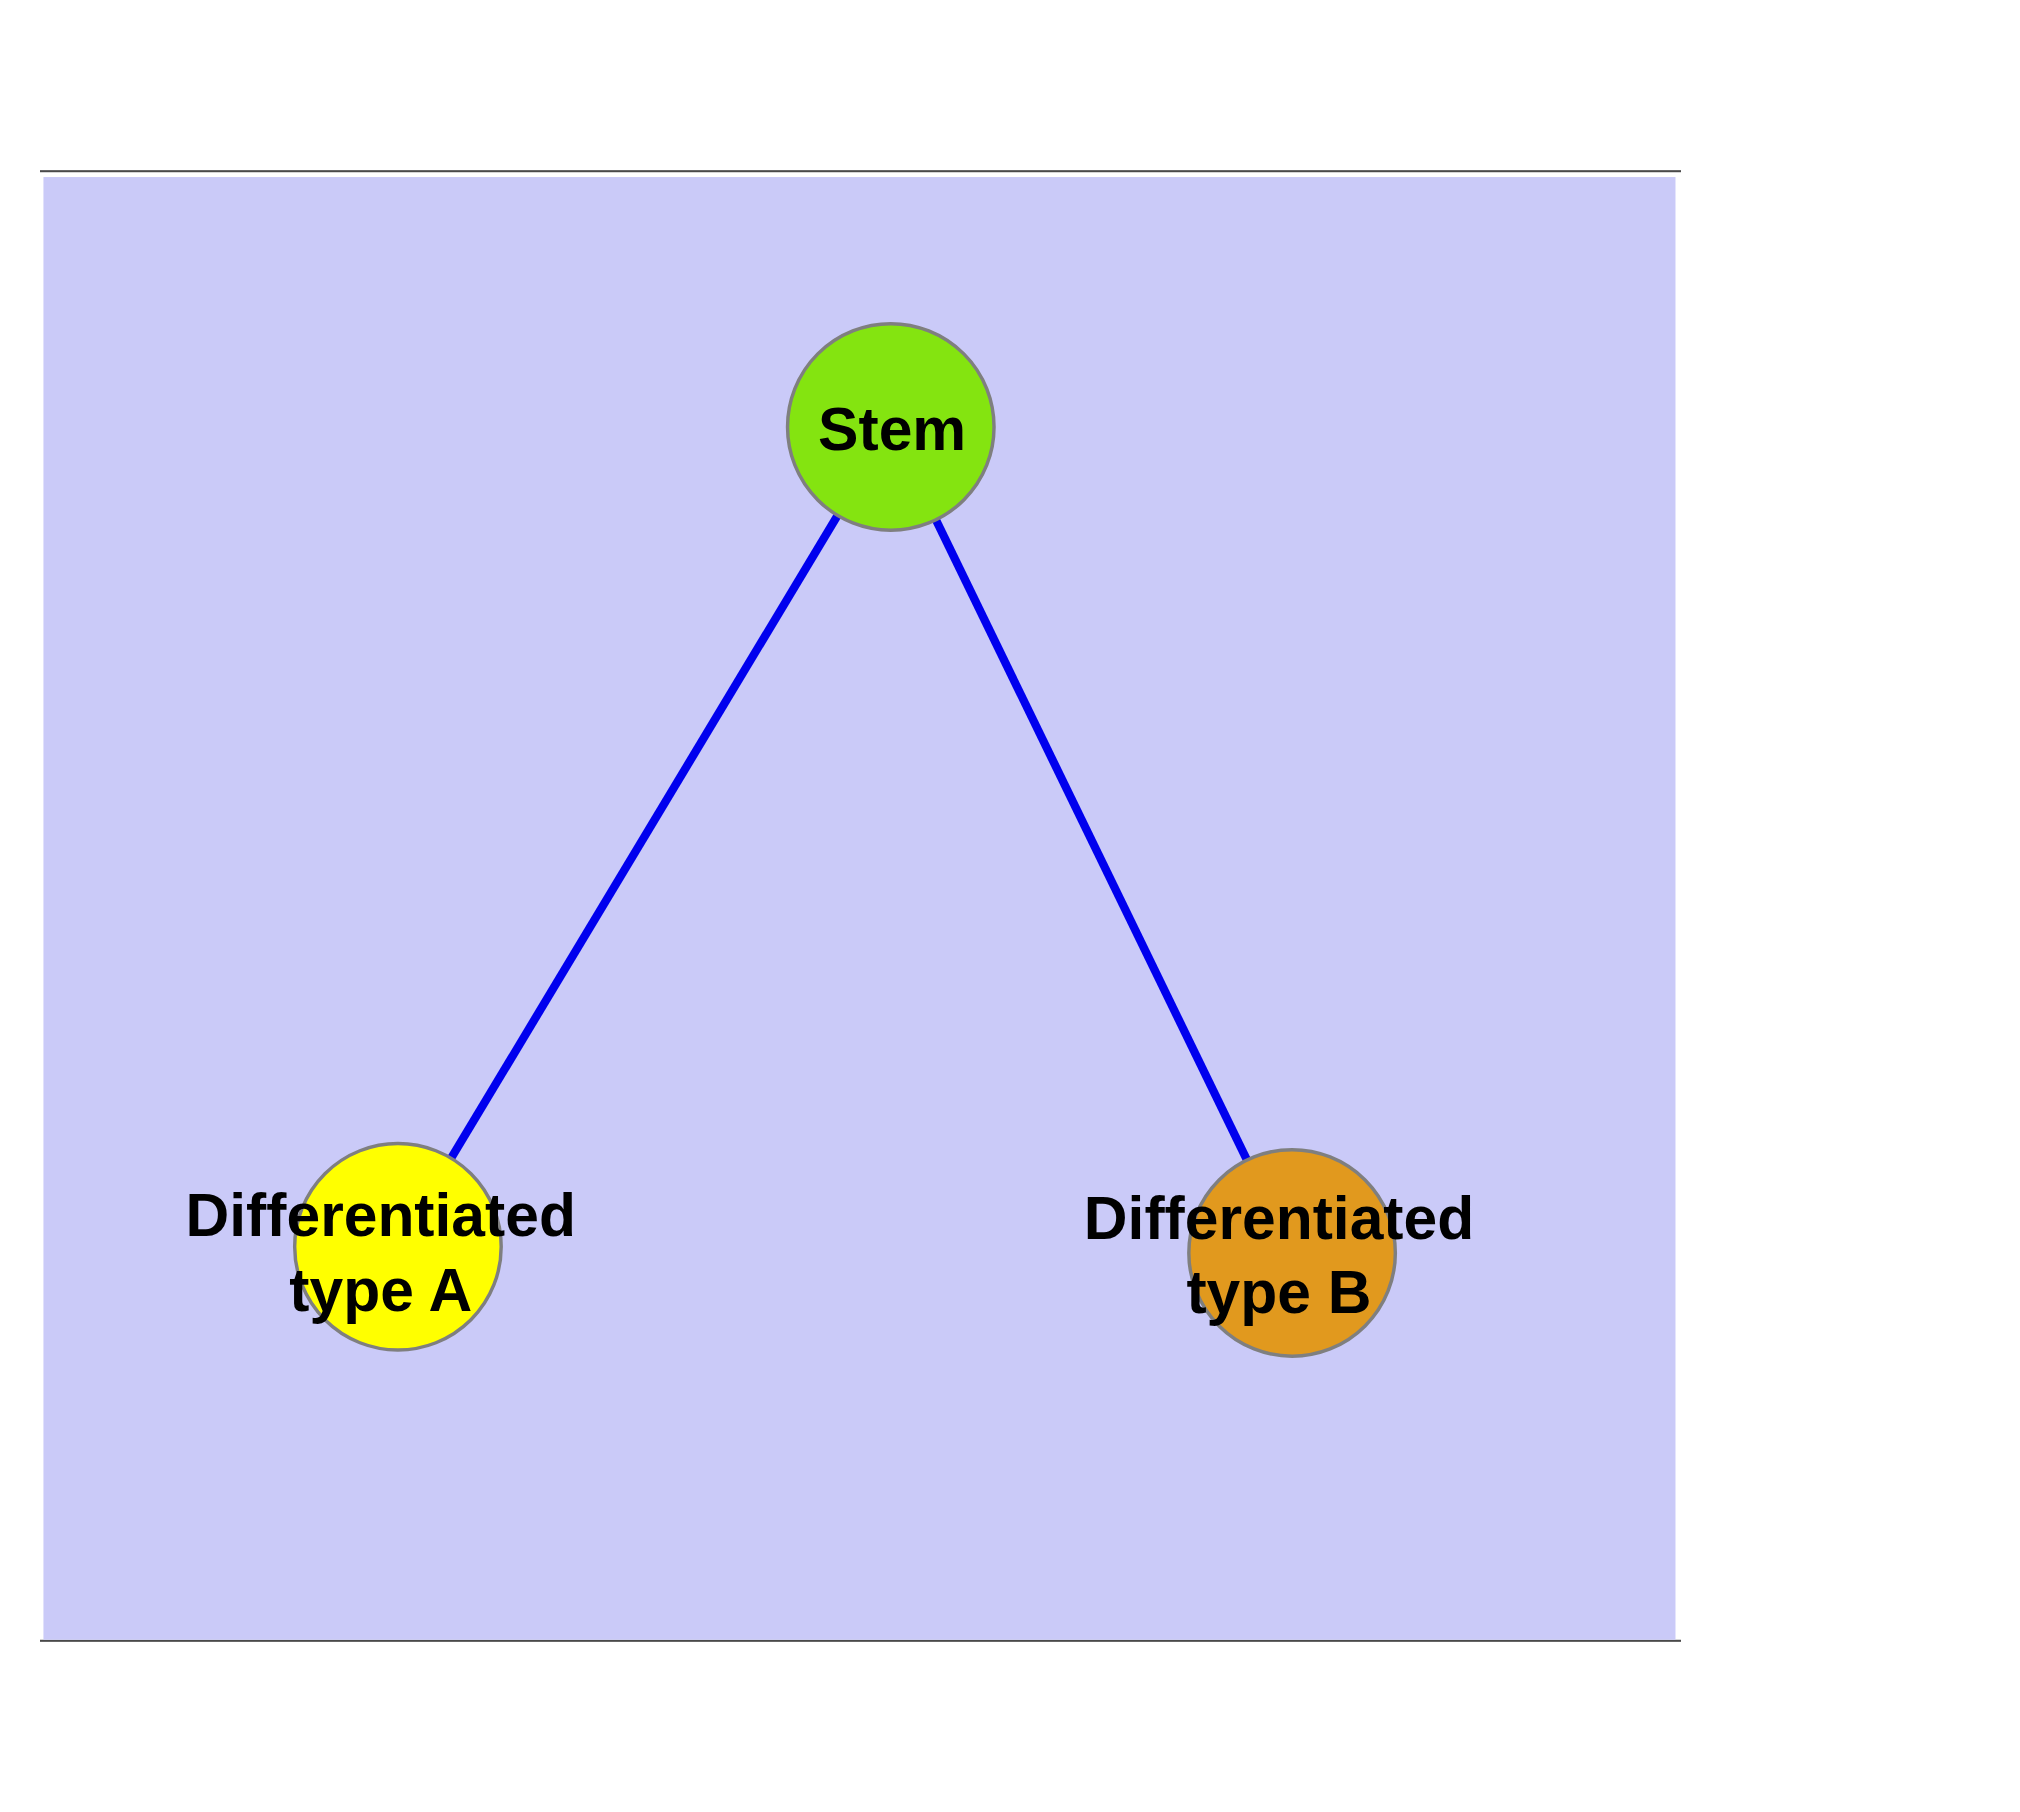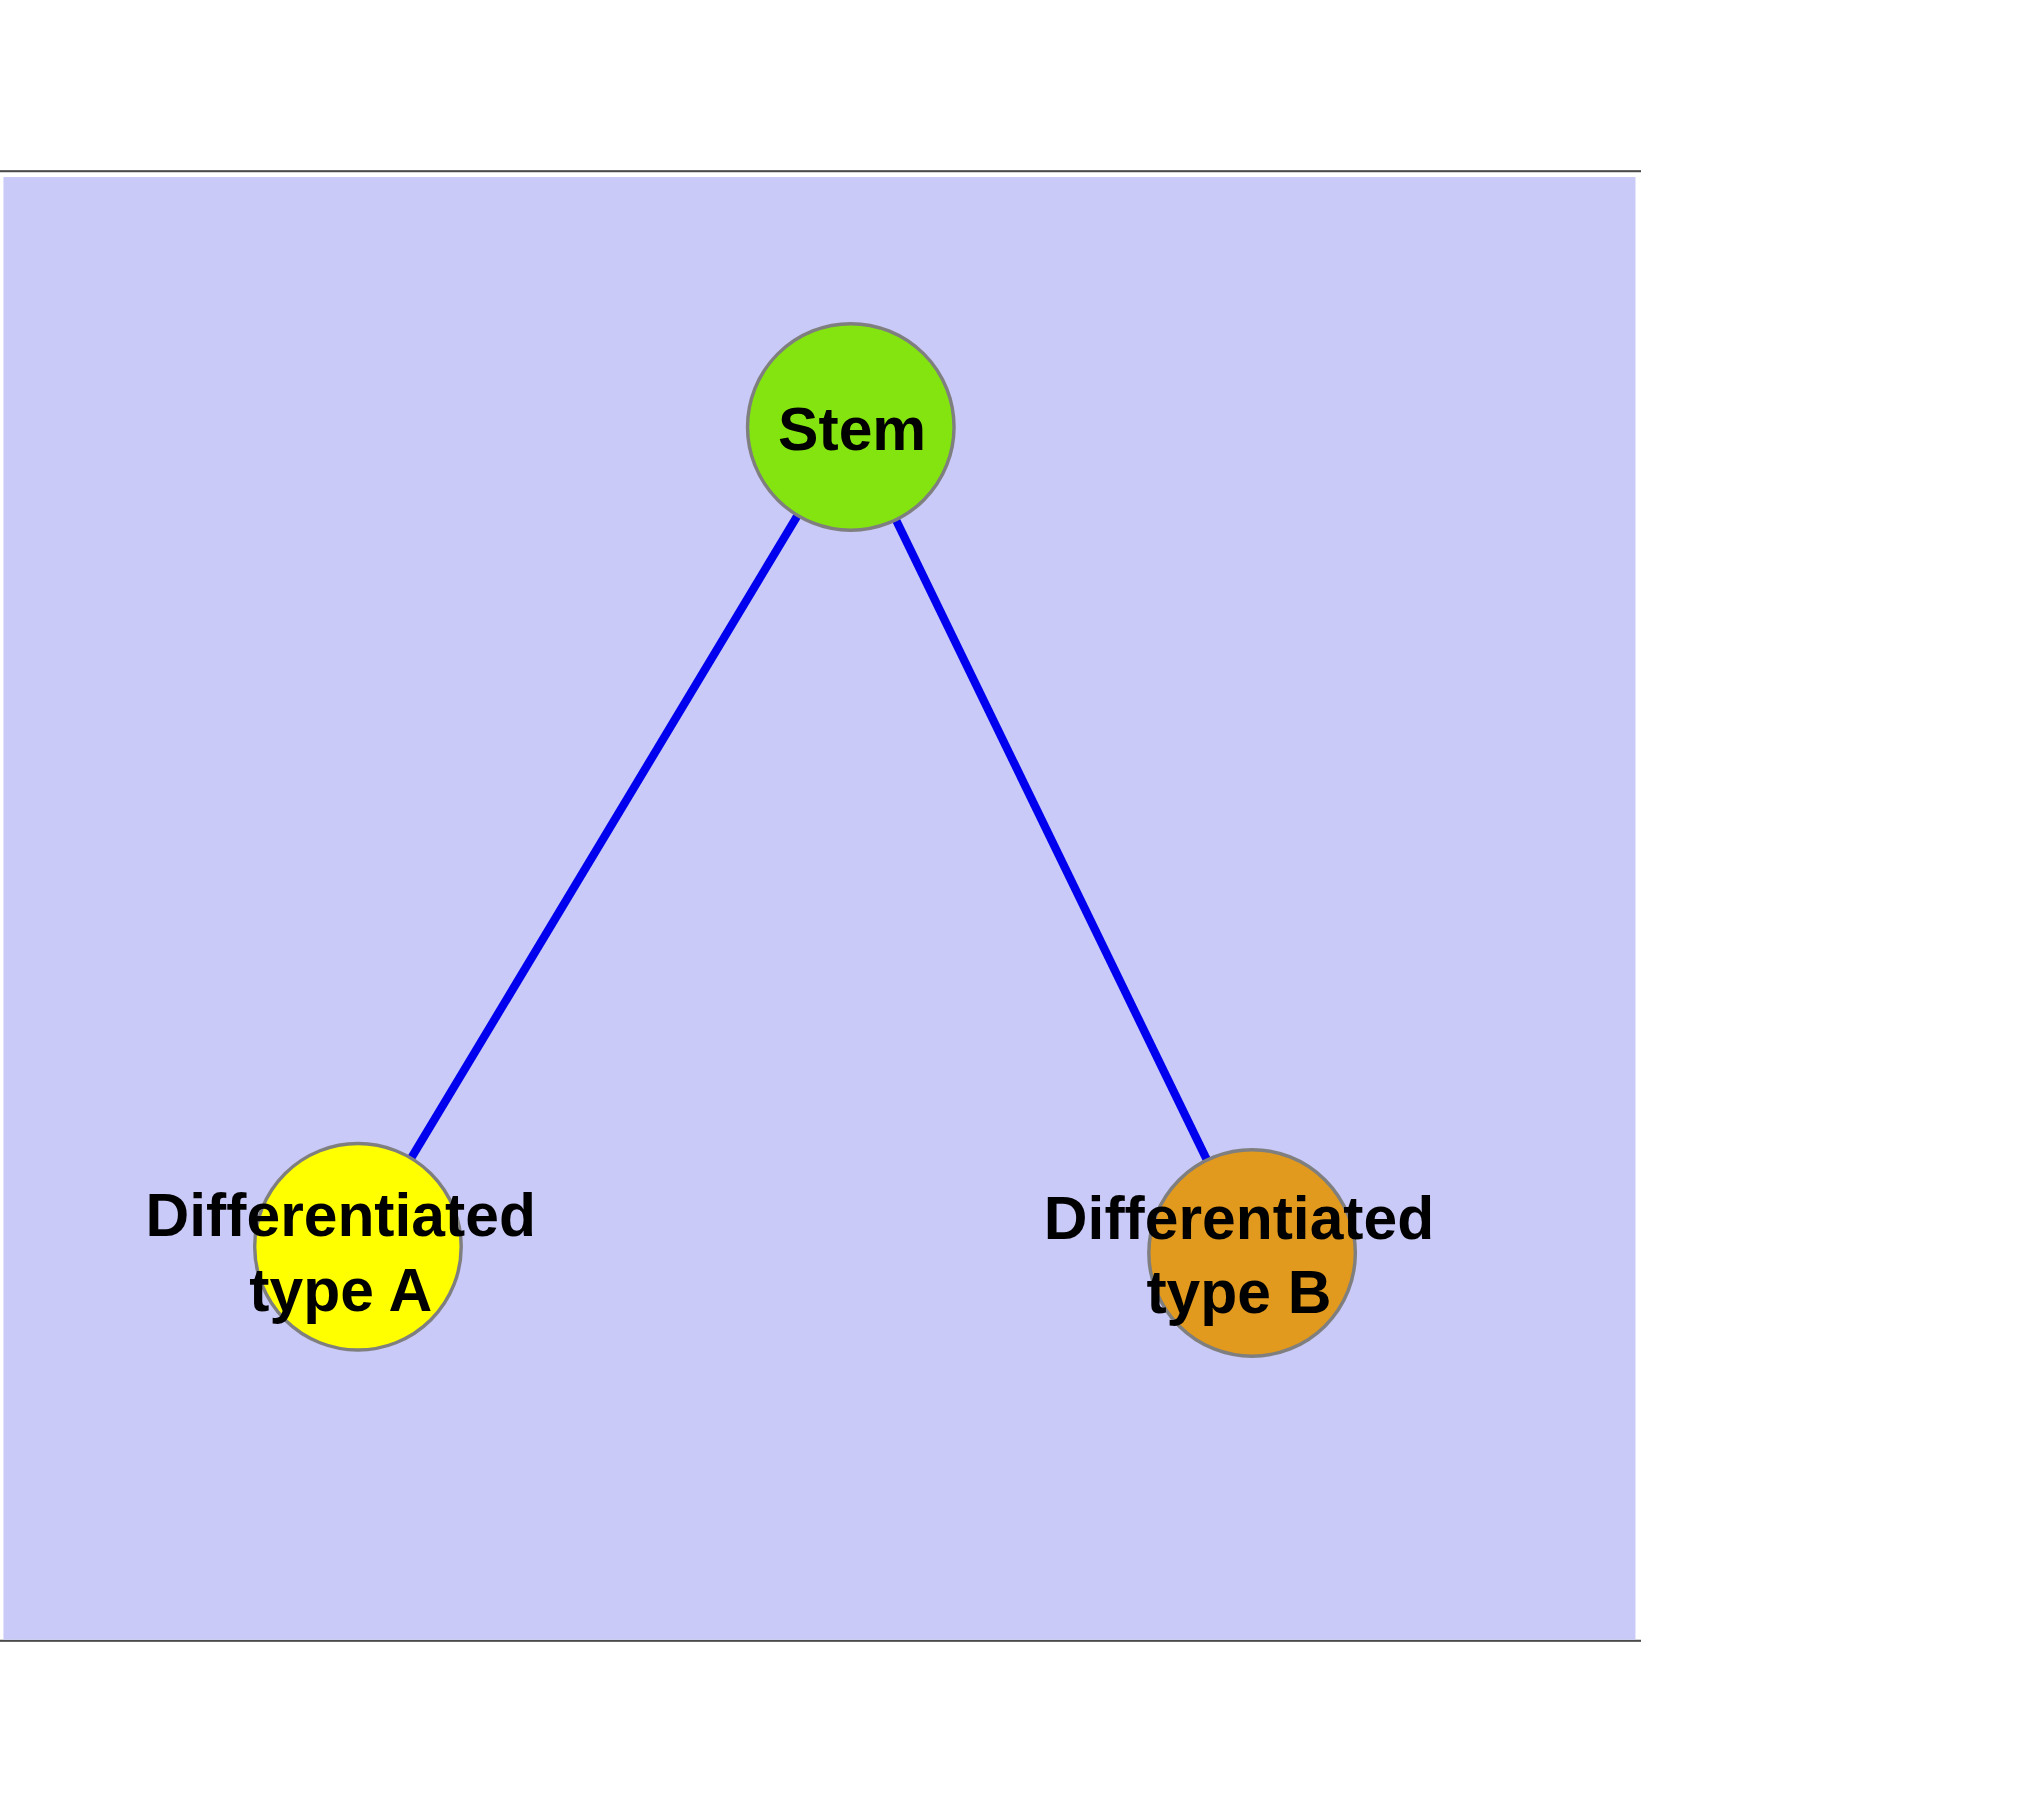--- a/index.html
+++ b/index.html
@@ -7,20 +7,21 @@
     padding: 0;
     background: #ffffff;
   }
   .stage {
     position: relative;
     width: 1641px;
     height: 1812px;
     background: #ffffff;
     overflow: hidden;
     font-family: "Liberation Sans", sans-serif;
+    margin-left: 40px;
   }
   .stage svg {
     position: absolute;
     top: 0;
     left: 0;
     width: 100%;
     height: 100%;
     display: block;
   }
   .node-label {

